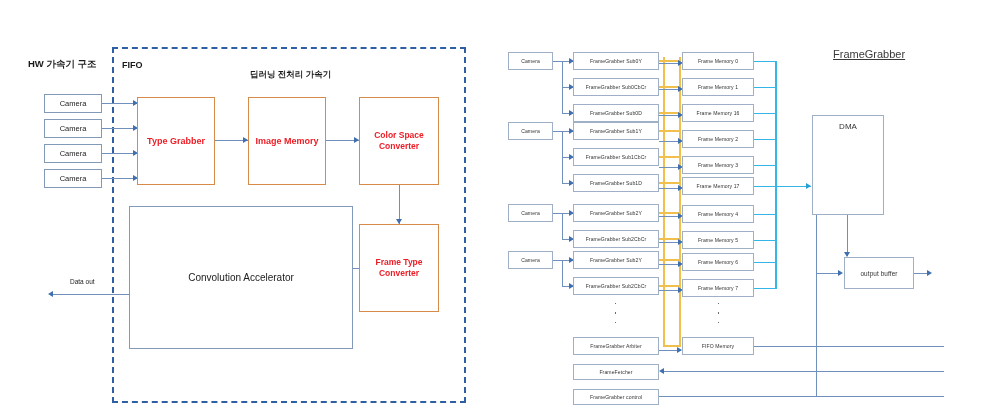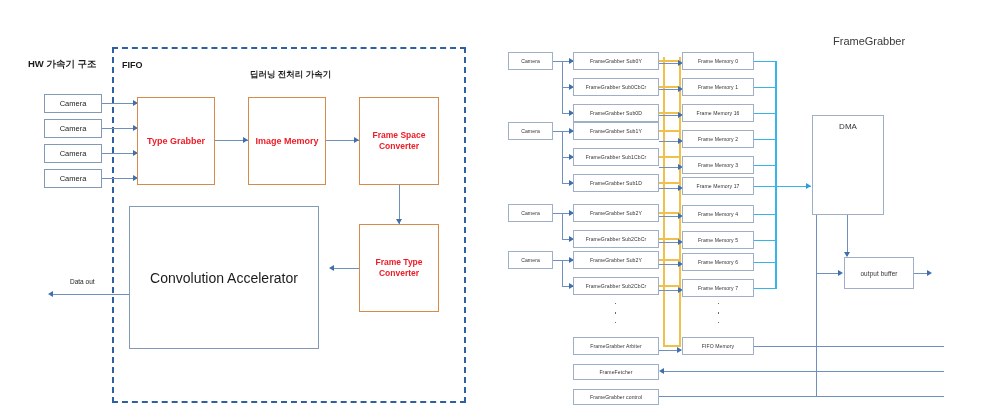--- a/index.html
+++ b/index.html
@@ -93,47 +93,47 @@
     <div class="arrow-r" style="left:243px;top:137px;"></div>
 
     <div class="box orange-box" style="left:248px;top:97px;width:78px;height:88px;font-size:9px;">
       <span>Image Memory</span>
     </div>
 
     <div class="hline" style="left:326px;top:140px;width:33px;"></div>
     <div class="arrow-r" style="left:354px;top:137px;"></div>
 
     <div class="box orange-box" style="left:359px;top:97px;width:80px;height:88px;font-size:8.5px;flex-direction:column;line-height:1.35;">
-      <span>Frame Space</span>
+      <span>Color Space</span>
       <span>Converter</span>
     </div>
 
     <div class="vline" style="left:399px;top:185px;height:39px;"></div>
     <div class="arrow-d" style="left:396px;top:219px;"></div>
 
     <div class="box orange-box" style="left:359px;top:224px;width:80px;height:88px;font-size:8.5px;flex-direction:column;line-height:1.35;">
       <span>Frame Type</span>
       <span>Converter</span>
     </div>
 
     <div class="hline" style="left:333px;top:268px;width:26px;"></div>
     <div class="arrow-l" style="left:329px;top:265px;"></div>
 
-    <div class="box blue-box" style="left:129px;top:206px;width:190px;height:143px;font-size:14px;">
+    <div class="box blue-box" style="left:129px;top:206px;width:224px;height:143px;font-size:10px;">
       <span>Convolution Accelerator</span>
     </div>
 
     <div class="hline" style="left:52px;top:294px;width:77px;"></div>
     <div class="arrow-l" style="left:48px;top:291px;"></div>
     <div class="ttl" style="left:70px;top:278px;font-size:6.5px;font-weight:normal;">Data out</div>
   </div>
 
   <div>
 
-    <div class="rtitle" style="left:833px;top:35px;">FrameGrabber</div>
+    <div class="rtitle" style="left:833px;top:48px;text-decoration:underline;">FrameGrabber</div>
 
     <div class="rbox" style="left:508px;top:52px;width:45px;height:18px;">
       <span>Camera</span>
     </div>
     <div class="rbox" style="left:508px;top:122px;width:45px;height:18px;">
       <span>Camera</span>
     </div>
     <div class="rbox" style="left:508px;top:204px;width:45px;height:18px;">
       <span>Camera</span>
     </div>

